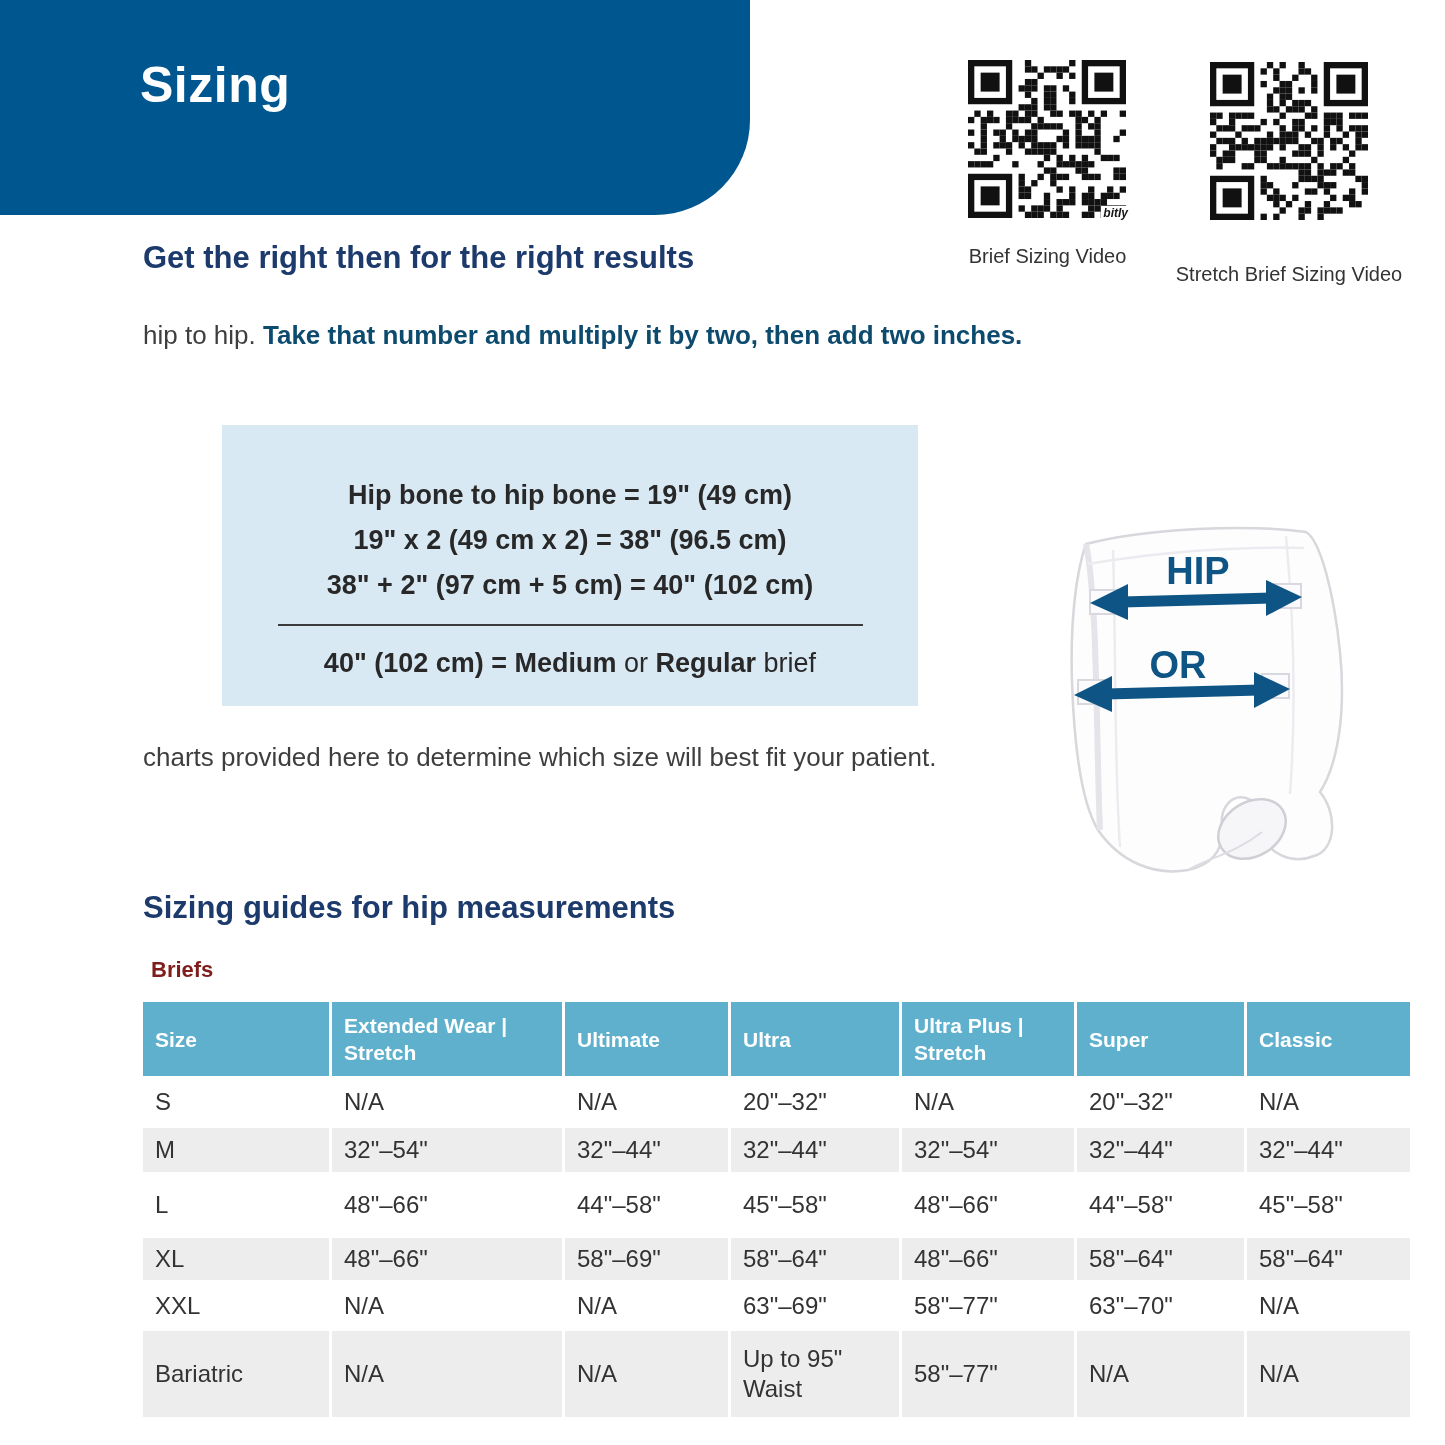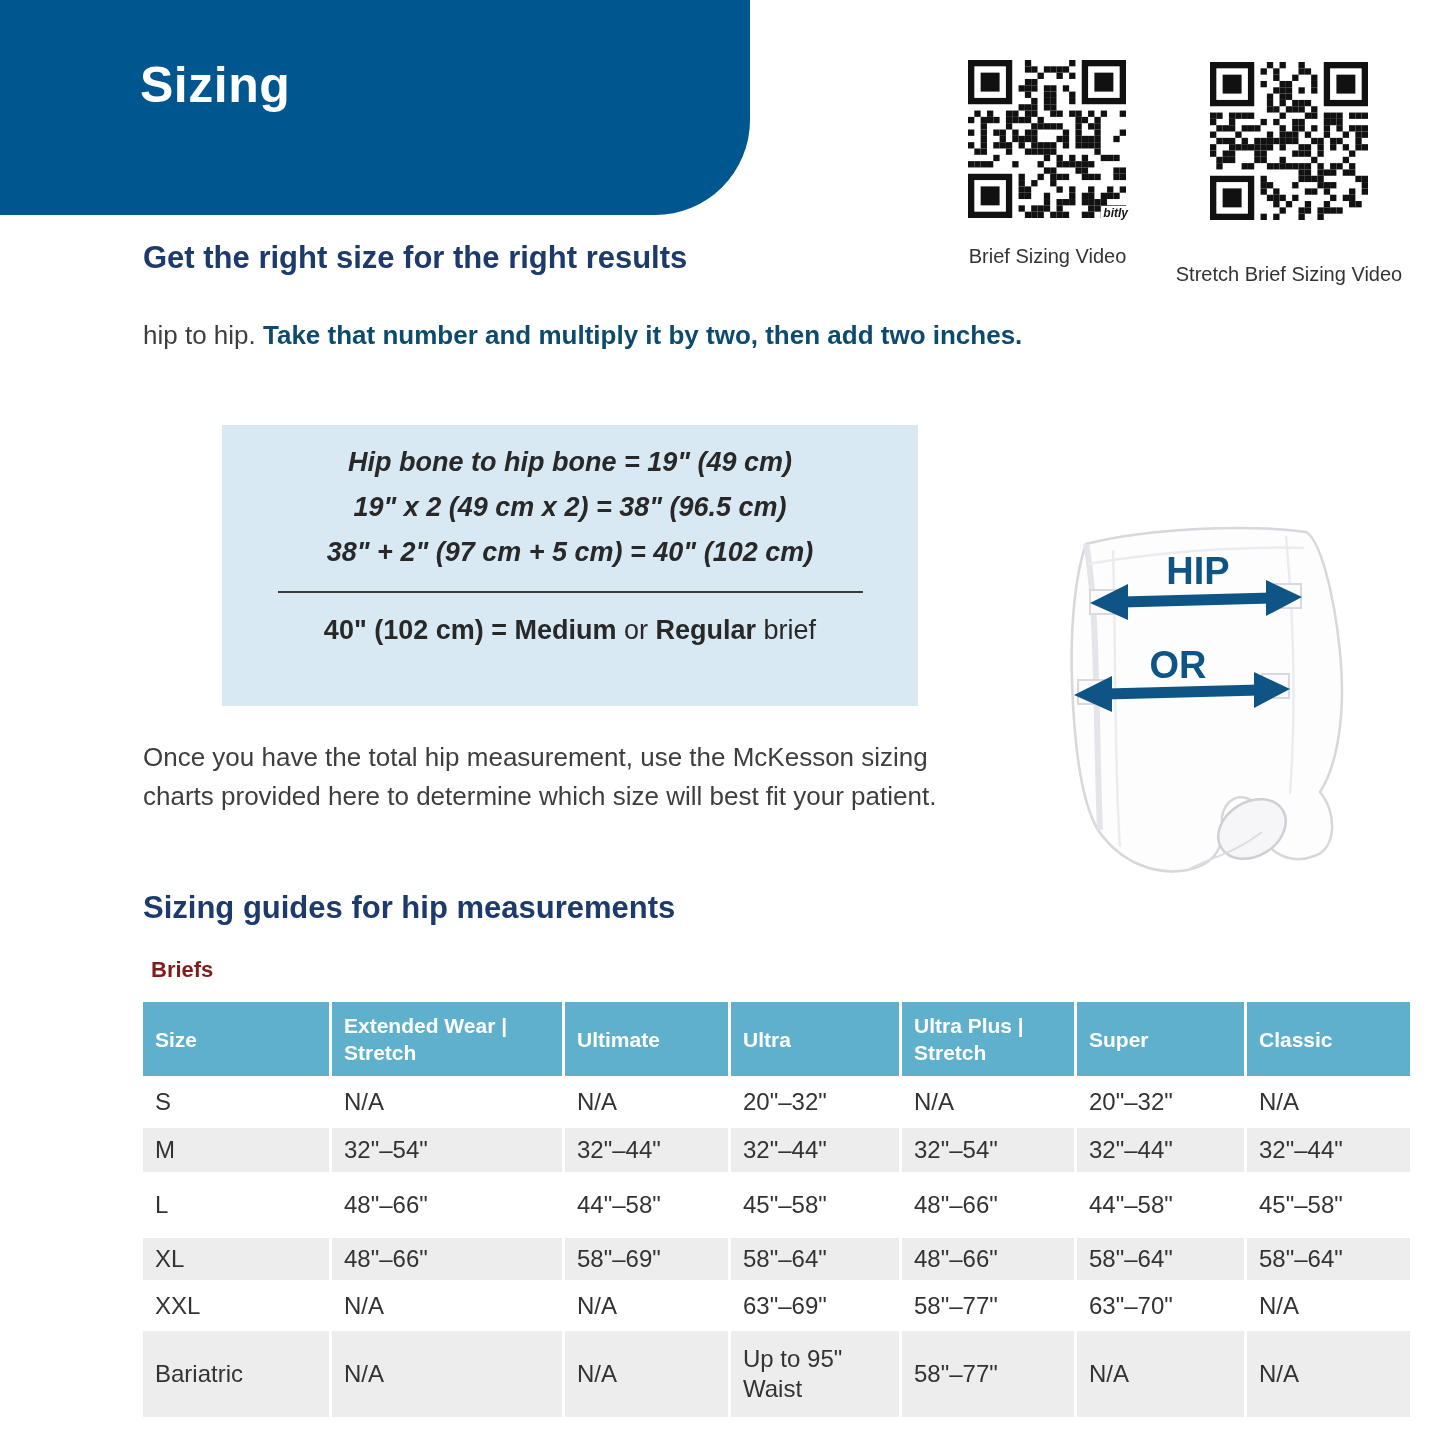--- a/index.html
+++ b/index.html
@@ -18,21 +18,21 @@
   .bitly{position:absolute;right:-4px;bottom:-2px;font-size:12px;font-style:italic;
     font-weight:bold;color:#151515;background:#ffffff;padding:0 2px;}
   .qr-label{position:absolute;text-align:center;font-size:20px;color:#333333;line-height:27px;}
   
   .section-heading{position:absolute;margin:0;font-size:31px;font-weight:800;color:#1C3A6B;}
   .para{position:absolute;font-size:26px;color:#3E3E3E;line-height:39px;}
   .bold-blue{color:#0c4a6e;font-weight:bold;margin-top:32px;}
   
   .calc-box{position:absolute;left:222px;top:425px;width:696px;height:281px;
     background:#D9E9F4;text-align:center;color:#282828;}
-  .calc-lines{padding-top:15px;font-style:italic;}
+  .calc-lines{padding-top:48px;}
   .calc-line{font-size:27px;font-weight:bold;line-height:45px;}
   .calc-divider{width:585px;border:0;border-top:2px solid #3b3b3b;margin:16px auto 0;}
   .calc-result{margin-top:22px;font-size:27px;font-weight:bold;}
   .w900{font-weight:800;}
   .w400{font-weight:normal;}
   
   .brief-fig{position:absolute;left:1038px;top:502px;width:320px;height:380px;}
   .fig-label{font-size:38px;font-weight:800;fill:#0E5586;}
   
   .table-title{position:absolute;left:151px;top:957px;margin:0;
@@ -475,21 +475,21 @@
       <rect x="113.76" y="0" width="44.24" height="44.24" fill="#111111"></rect>
       <rect x="120.08000000000001" y="6.32" width="31.6" height="31.6" fill="#ffffff"></rect>
       <rect x="126.4" y="12.64" width="18.96" height="18.96" fill="#111111"></rect>
       <rect x="0" y="113.76" width="44.24" height="44.24" fill="#111111"></rect>
       <rect x="6.32" y="120.08000000000001" width="31.6" height="31.6" fill="#ffffff"></rect>
       <rect x="12.64" y="126.4" width="18.96" height="18.96" fill="#111111"></rect>
     </svg>
 </div>
 <div class="qr-label" style="left:1163px;top:261px;width:252px;">Stretch Brief Sizing Video</div>
 
-<h2 class="section-heading" style="left:143px;top:240px;">Get the right size for the right results</h2>
+<h2 class="section-heading" style="left:143px;top:240px;">Get the right then for the right results</h2>
 
 <div class="para" style="left:143px;top:316px;width:920px;">
   <div><span>hip to hip. </span><span class="bold-blue">Take that number and multiply it by two, then add two inches.</span></div>
 </div>
 
 <div class="calc-box">
   <div class="calc-lines">
     <div class="calc-line">Hip bone to hip bone = 19" (49 cm)</div>
     <div class="calc-line">19" x 2 (49 cm x 2) = 38" (96.5 cm)</div>
     <div class="calc-line">38" + 2" (97 cm + 5 cm) = 40" (102 cm)</div>
@@ -535,21 +535,20 @@
 
   <text x="140" y="176" text-anchor="middle" class="fig-label">OR</text>
   <g>
     <line x1="68" y1="192" x2="222" y2="188" stroke="#0E5586" stroke-width="11"></line>
     <polygon points="36,193 74,174 74,210" fill="#0E5586"></polygon>
     <polygon points="252,187 216,170 216,206" fill="#0E5586"></polygon>
   </g>
 </svg>
 
 <div class="para" style="left:143px;top:738px;width:940px;">
-  <div>Once you have the total hip measurement, use the McKesson sizing</div>
   <div>charts provided here to determine which size will best fit your patient.</div>
 </div>
 
 <h2 class="section-heading" style="left:143px;top:890px;">Sizing guides for hip measurements</h2>
 <h3 class="table-title">Briefs</h3>
 
 <table class="size-table">
   <thead>
     <tr>
       <th style="width:166px">Size</th>

